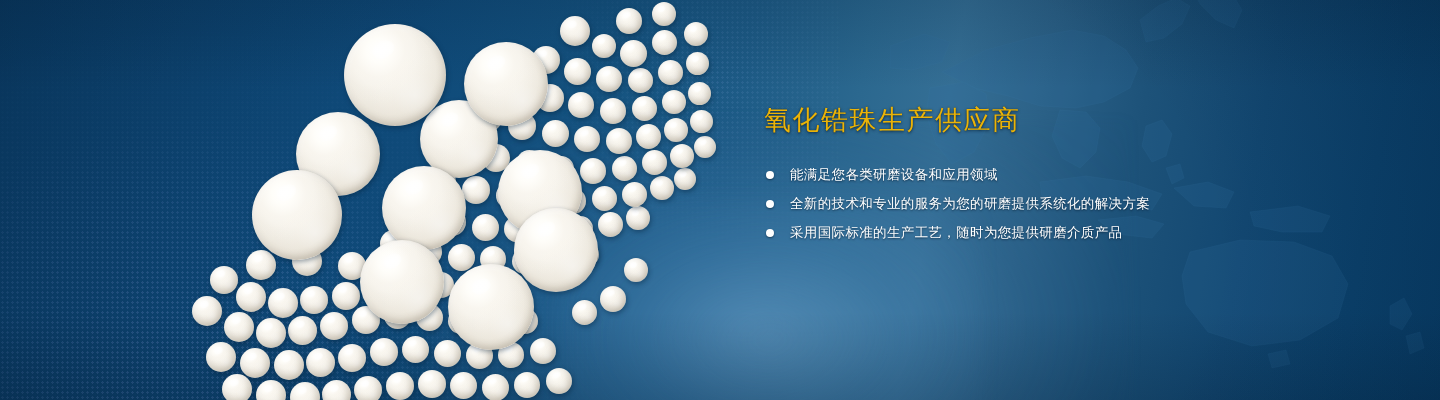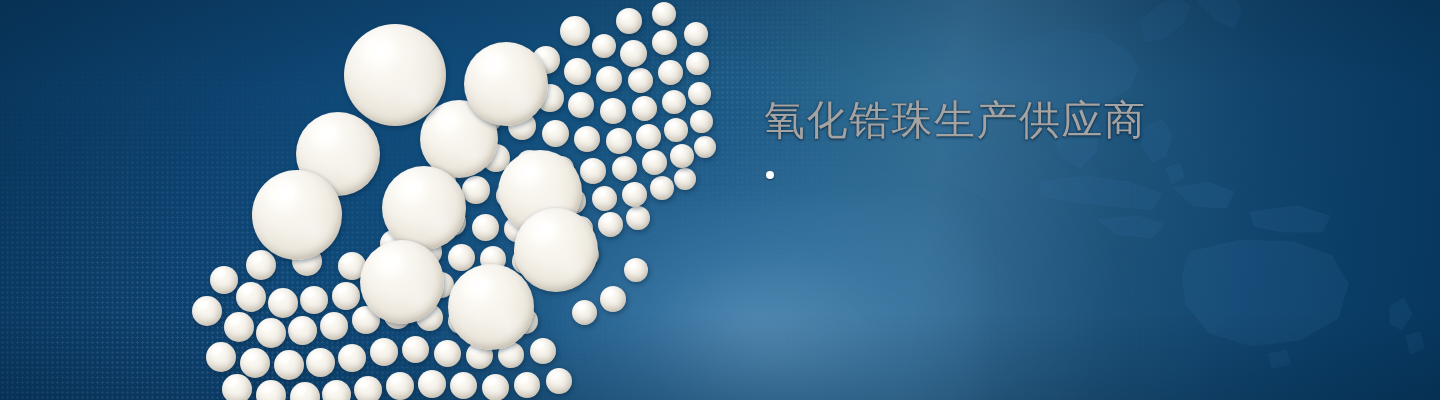--- a/index.html
+++ b/index.html
@@ -151,22 +151,22 @@
   }
   .bead.sm::after { left:26%; top:16%; width:30%; height:24%; }
 
   
   #copy {
     position:absolute;
     left:764px; top:100px;
     width:500px;
   }
   #title {
-    color:#a3a3a3;
-    font-size:41px;
+    color:#eab308;
+    font-size:27px;
     font-weight:400;
     letter-spacing:1.5px;
     line-height:40px;
     text-shadow:0 1px 3px rgba(2,22,42,0.75), 0 0 1px rgba(0,0,0,0.4);
     white-space:nowrap;
   }
   #bullets {
     margin-top:24px;
     list-style:none;
   }
@@ -363,20 +363,29 @@
       <div class="bead" style="left: 448px; top: 264px; width: 86px; height: 86px; z-index: 186;"></div>
     </div>
 
   <div id="copy">
     <h1 id="title">氧化锆珠生产供应商</h1>
 
     <ul id="bullets">
 
       <li class="bullet">
         <span class="dot"></span>
+        <span class="l2">能满足您各类研磨设备和应用领域</span>
       </li>
 
-
+      <li class="bullet">
+        <span class="dot"></span>
+        <span>全新的技术和专业的服务为您的研磨提供系统化的解决方案</span>
+      </li>
+
+      <li class="bullet">
+        <span class="dot"></span>
+        <span>采用国际标准的生产工艺，随时为您提供研磨介质产品</span>
+      </li>
 
     </ul>
   </div>
 
 </div>
 
 </body></html>

